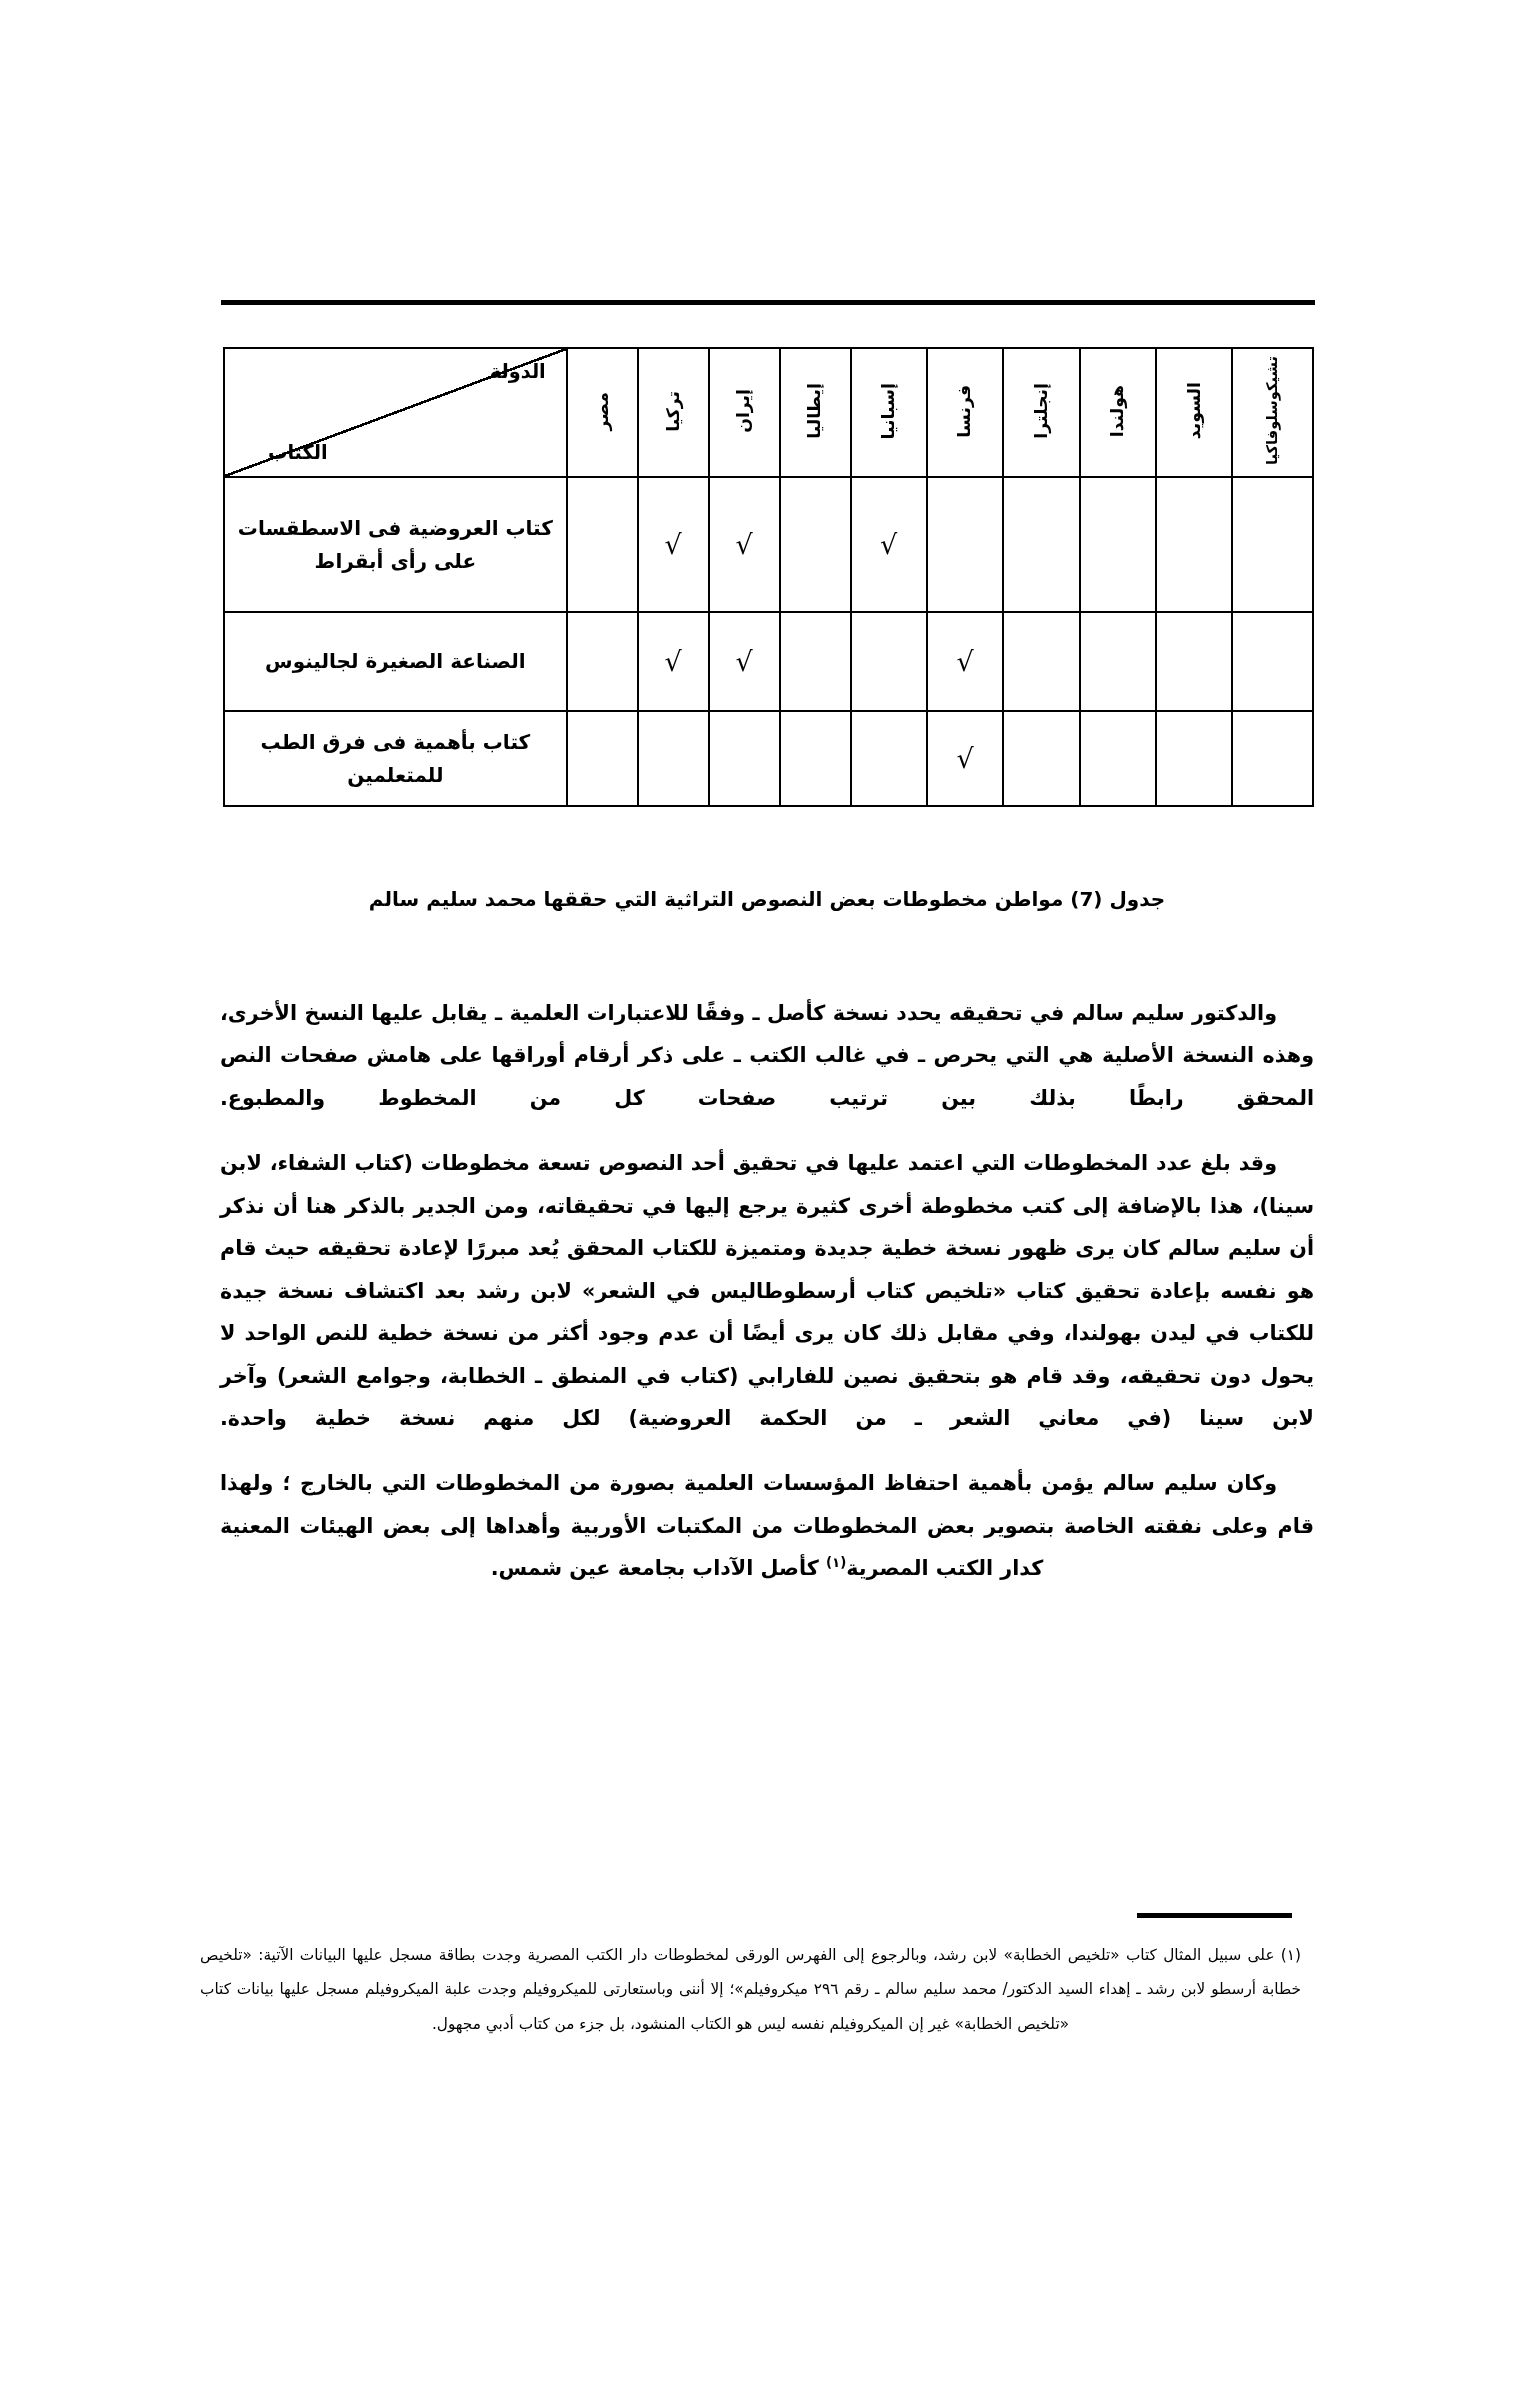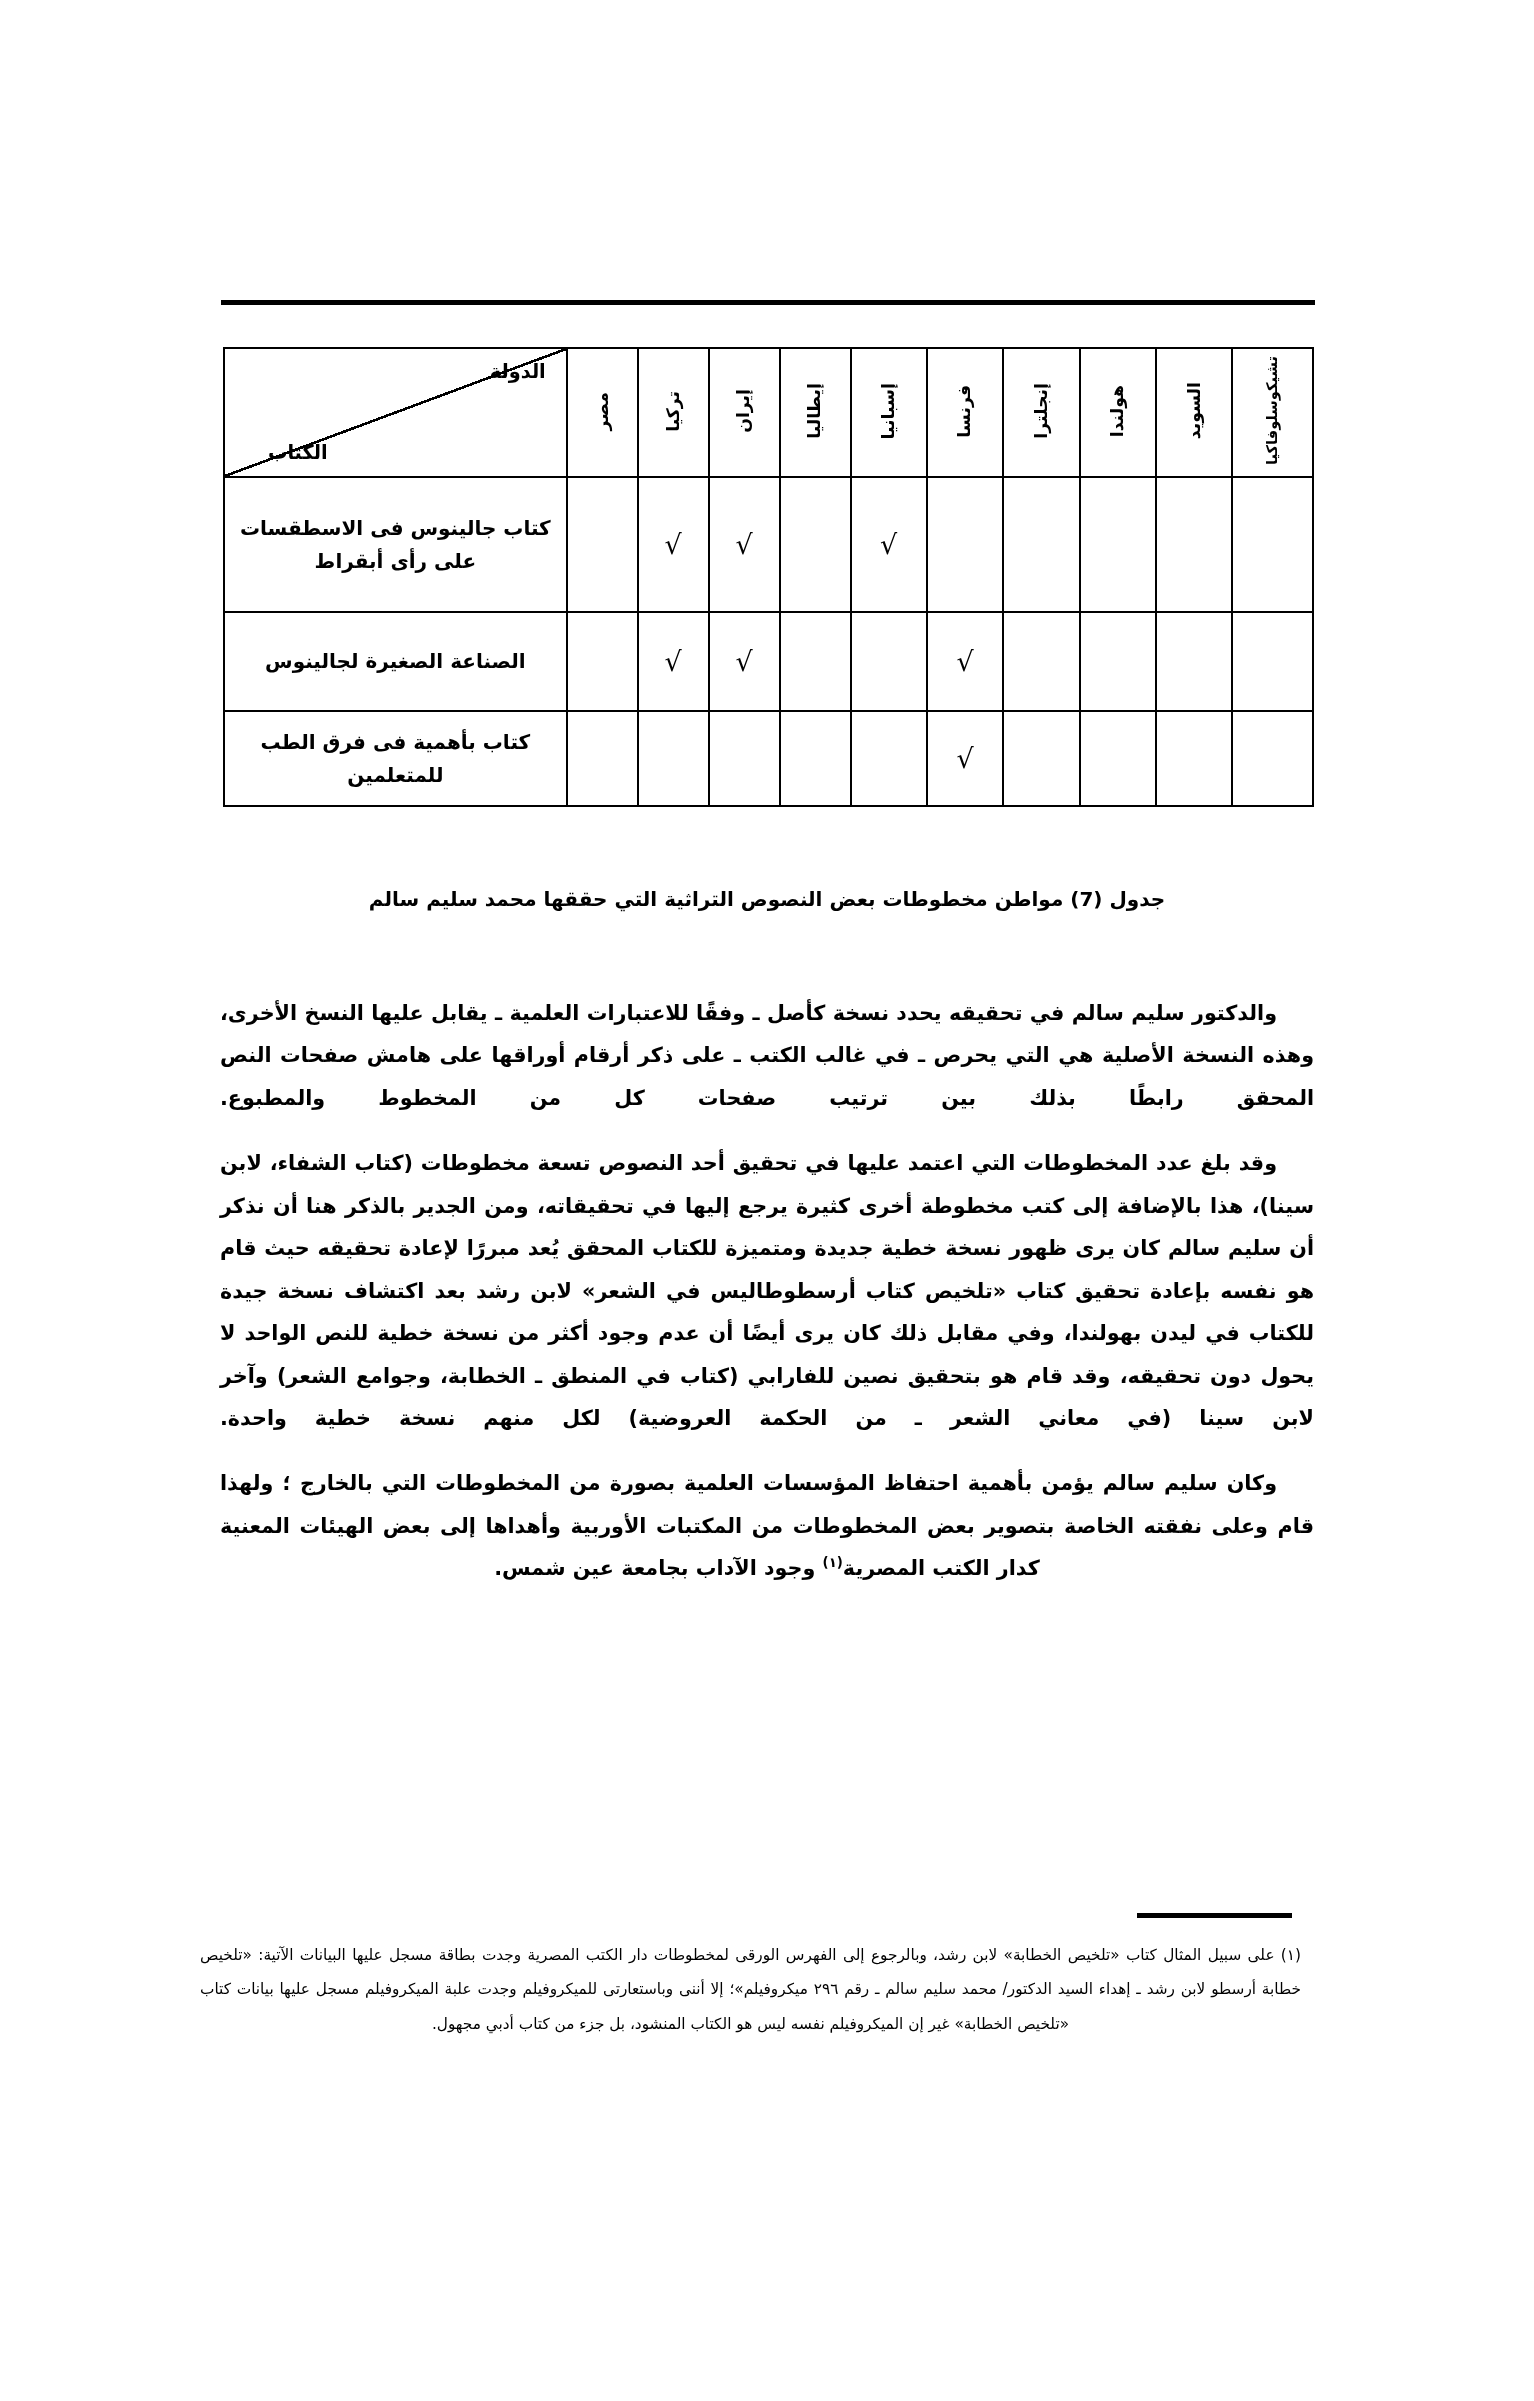--- a/index.html
+++ b/index.html
@@ -243,21 +243,21 @@
           <td class="mark"></td>
           <td class="mark"></td>
           <td class="mark"></td>
           <td class="mark"></td>
           <td class="mark"></td>
           <td class="mark">√</td>
           <td class="mark"></td>
           <td class="mark">√</td>
           <td class="mark">√</td>
           <td class="mark"></td>
-          <td class="booktitle">كتاب جالينوس فى الاسطقسات على رأى أبقراط</td>
+          <td class="booktitle">كتاب العروضية فى الاسطقسات على رأى أبقراط</td>
         </tr>
         <tr class="r2">
           <td class="mark"></td>
           <td class="mark"></td>
           <td class="mark"></td>
           <td class="mark"></td>
           <td class="mark">√</td>
           <td class="mark"></td>
           <td class="mark"></td>
           <td class="mark">√</td>
@@ -280,20 +280,20 @@
         </tr>
       </tbody>
     </table>
   </div>
 
   <div class="caption">جدول (7) مواطن مخطوطات بعض النصوص التراثية التي حققها محمد سليم سالم</div>
 
   <div class="body">
     <p>والدكتور سليم سالم في تحقيقه يحدد نسخة كأصل ـ وفقًا للاعتبارات العلمية ـ يقابل عليها النسخ الأخرى، وهذه النسخة الأصلية هي التي يحرص ـ في غالب الكتب ـ على ذكر أرقام أوراقها على هامش صفحات النص المحقق رابطًا بذلك بين ترتيب صفحات كل من المخطوط والمطبوع.</p>
     <p>وقد بلغ عدد المخطوطات التي اعتمد عليها في تحقيق أحد النصوص تسعة مخطوطات (كتاب الشفاء، لابن سينا)، هذا بالإضافة إلى كتب مخطوطة أخرى كثيرة يرجع إليها في تحقيقاته، ومن الجدير بالذكر هنا أن نذكر أن سليم سالم كان يرى ظهور نسخة خطية جديدة ومتميزة للكتاب المحقق يُعد مبررًا لإعادة تحقيقه حيث قام هو نفسه بإعادة تحقيق كتاب «تلخيص كتاب أرسطوطاليس في الشعر» لابن رشد بعد اكتشاف نسخة جيدة للكتاب في ليدن بهولندا، وفي مقابل ذلك كان يرى أيضًا أن عدم وجود أكثر من نسخة خطية للنص الواحد لا يحول دون تحقيقه، وقد قام هو بتحقيق نصين للفارابي (كتاب في المنطق ـ الخطابة، وجوامع الشعر) وآخر لابن سينا (في معاني الشعر ـ من الحكمة العروضية) لكل منهم نسخة خطية واحدة.</p>
-    <p class="last-natural"><span>وكان سليم سالم يؤمن بأهمية احتفاظ المؤسسات العلمية بصورة من المخطوطات التي بالخارج ؛ ولهذا قام وعلى نفقته الخاصة بتصوير بعض المخطوطات من المكتبات الأوربية وأهداها إلى بعض الهيئات المعنية كدار الكتب المصرية</span><sup class="fn">(١)</sup><span> وجود الآداب بجامعة عين شمس.</span></p>
+    <p class="last-natural"><span>وكان سليم سالم يؤمن بأهمية احتفاظ المؤسسات العلمية بصورة من المخطوطات التي بالخارج ؛ ولهذا قام وعلى نفقته الخاصة بتصوير بعض المخطوطات من المكتبات الأوربية وأهداها إلى بعض الهيئات المعنية كدار الكتب المصرية</span><sup class="fn">(١)</sup><span> كأصل الآداب بجامعة عين شمس.</span></p>
   </div>
 
   <div class="fn-rule"></div>
   <div class="footnote"><span>(١)</span><span> على سبيل المثال كتاب «تلخيص الخطابة» لابن رشد، وبالرجوع إلى الفهرس الورقى لمخطوطات دار الكتب المصرية وجدت بطاقة مسجل عليها البيانات الآتية: «تلخيص خطابة أرسطو لابن رشد ـ إهداء السيد الدكتور/ محمد سليم سالم ـ رقم ٢٩٦ ميكروفيلم»؛ إلا أننى وباستعارتى للميكروفيلم وجدت علبة الميكروفيلم مسجل عليها بيانات كتاب «تلخيص الخطابة» غير إن الميكروفيلم نفسه ليس هو الكتاب المنشود، بل جزء من كتاب أدبي مجهول.</span></div>
 
 </div>
 
 
 </body></html>

